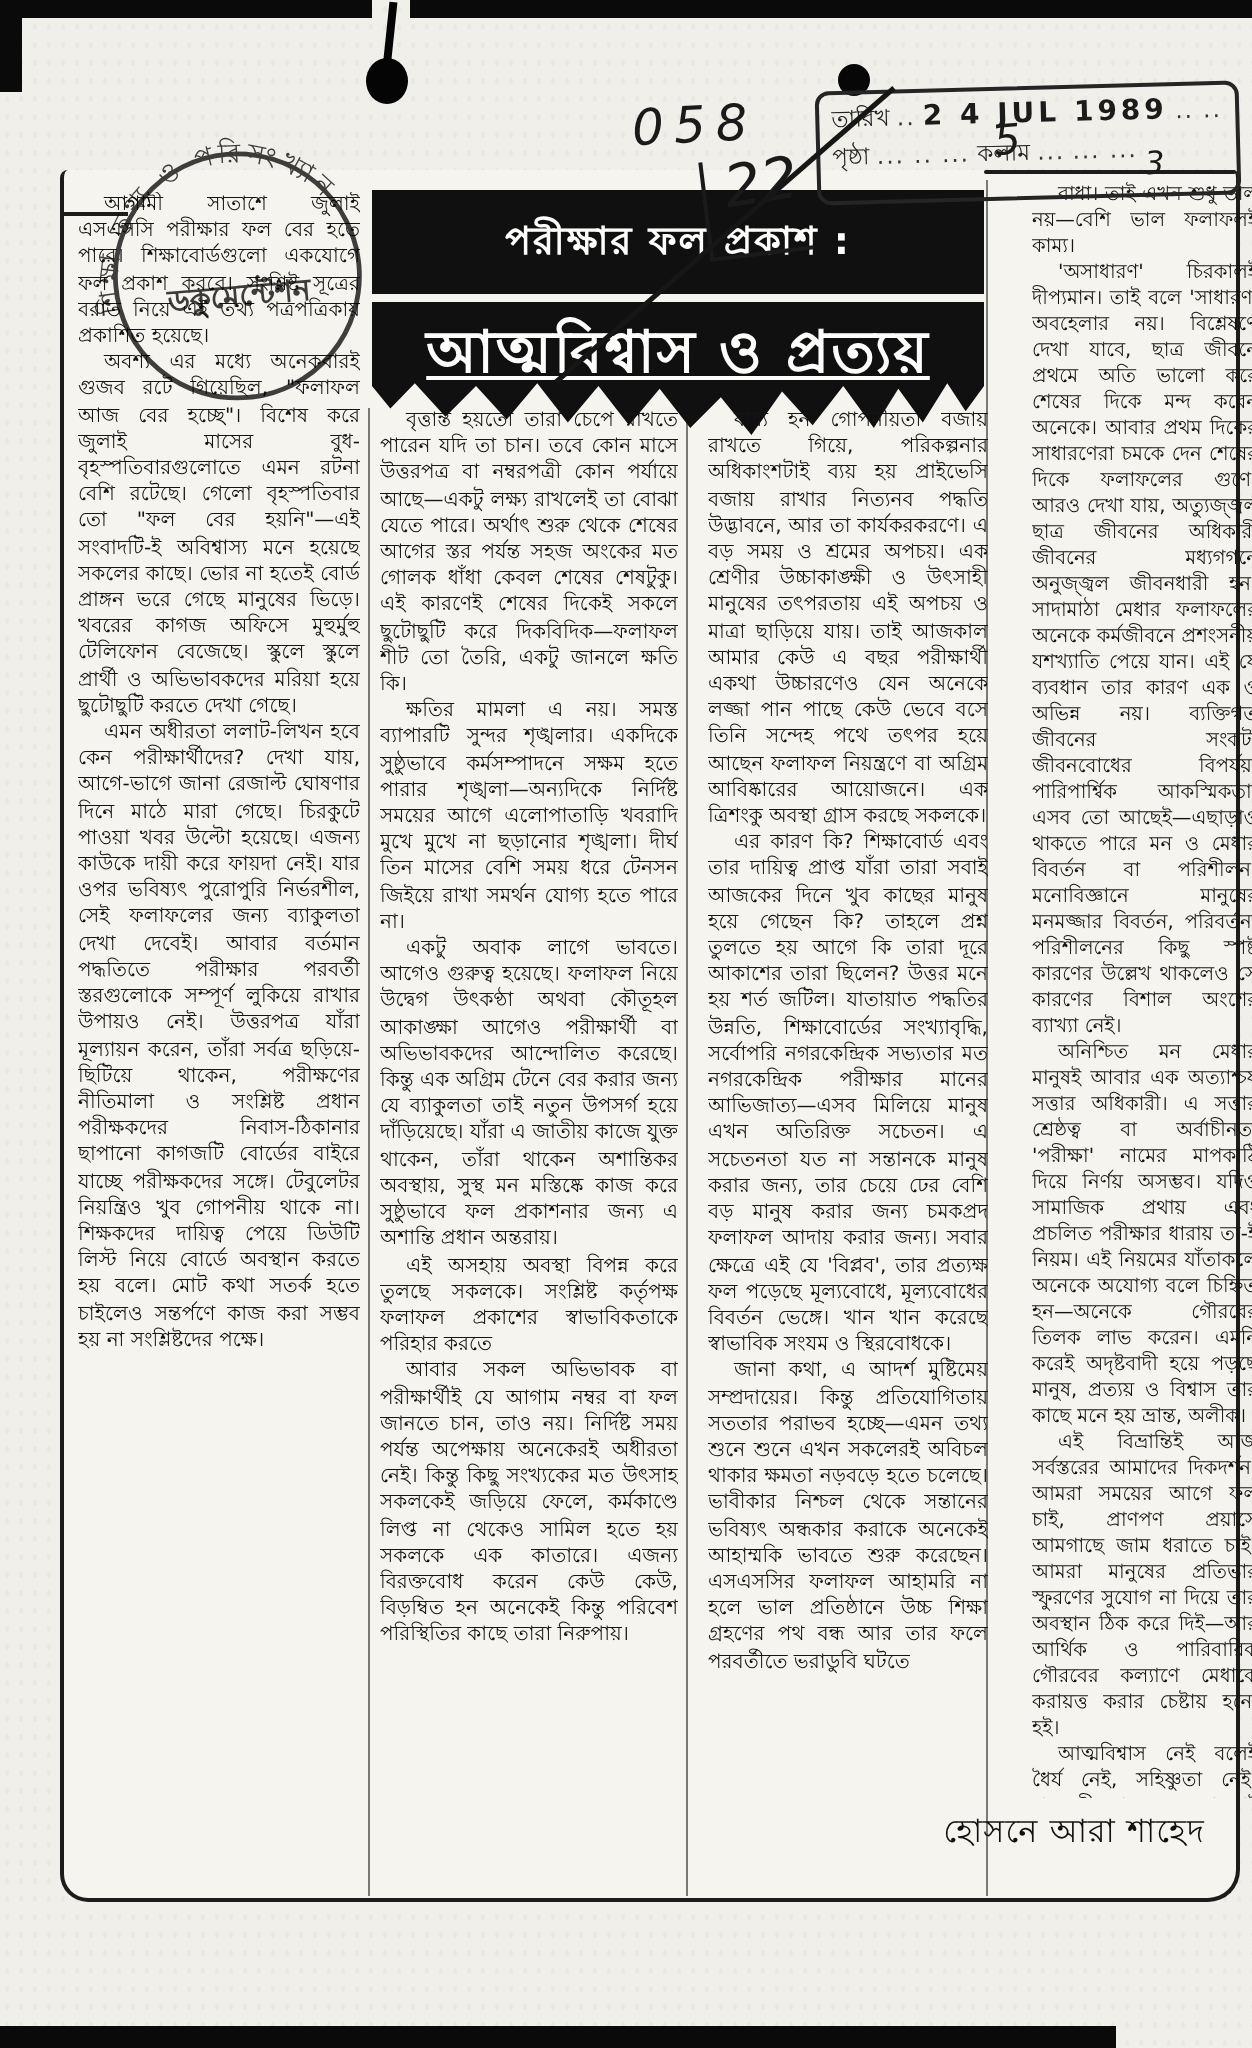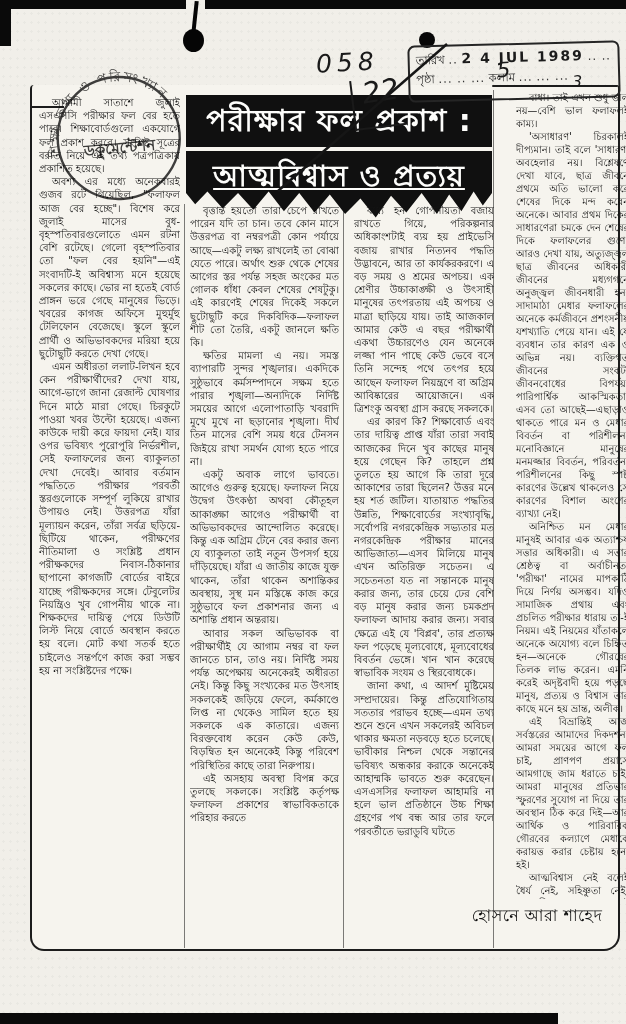--- a/index.html
+++ b/index.html
@@ -34,21 +34,21 @@
 
   
   .vrule{position:absolute;width:1px;background:rgba(20,20,20,.55);}
   .vr1{left:184px;top:204px;height:744px;}
   .vr2{left:343px;top:204px;height:744px;}
   .vr3{left:493px;top:90px;height:858px;}
 
   
   .hl-band{position:absolute;left:186px;width:306px;background:#101010;color:#fdfdfb;
     text-align:center;font-weight:bold;letter-spacing:1px;}
-  .hl1{top:95px;height:52px;line-height:52px;font-size:30px;}
+  .hl1{top:95px;height:52px;line-height:52px;font-size:19px;}
   .hl2{top:151px;height:70px;line-height:50px;font-size:29px;
     clip-path:polygon(0 0,100% 0,100% 60%,97% 78%,94% 58%,90% 86%,86% 62%,82% 90%,77% 60%,72% 88%,67% 64%,62% 95%,57% 68%,52% 90%,47% 62%,42% 88%,37% 60%,32% 86%,27% 58%,22% 84%,17% 60%,12% 82%,7% 58%,3% 76%,0 60%);text-decoration:underline;}
 
   
   .col{position:absolute;overflow:hidden;text-align:justify;
     font-size:10px;line-height:13.2px;color:#141414;}
   .col p{margin:0;text-indent:13px;}
   .c1{left:39px;top:96px;width:141px;height:848px;}
   .c2{left:190px;top:204px;width:149px;height:741px;}
   .c3{left:354px;top:204px;width:140px;height:741px;}
@@ -99,22 +99,22 @@
 
   <div class="col c1">
       <p class="para">আগামী সাতাশে জুলাই এসএসসি পরীক্ষার ফল বের হতে পারে। শিক্ষাবোর্ডগুলো একযোগে ফল প্রকাশ করবে। সংশ্লিষ্ট সূত্রের বরাত নিয়ে এই তথ্য পত্রপত্রিকায় প্রকাশিত হয়েছে।</p>
       <p class="para">অবশ্য এর মধ্যে অনেকবারই গুজব রটে গিয়েছিল, "ফলাফল আজ বের হচ্ছে"। বিশেষ করে জুলাই মাসের বুধ-বৃহস্পতিবারগুলোতে এমন রটনা বেশি রটেছে। গেলো বৃহস্পতিবার তো "ফল বের হয়নি"—এই সংবাদটি-ই অবিশ্বাস্য মনে হয়েছে সকলের কাছে। ভোর না হতেই বোর্ড প্রাঙ্গন ভরে গেছে মানুষের ভিড়ে। খবরের কাগজ অফিসে মুহুর্মুহু টেলিফোন বেজেছে। স্কুলে স্কুলে প্রার্থী ও অভিভাবকদের মরিয়া হয়ে ছুটোছুটি করতে দেখা গেছে।</p>
       <p class="para">এমন অধীরতা ললাট-লিখন হবে কেন পরীক্ষার্থীদের? দেখা যায়, আগে-ভাগে জানা রেজাল্ট ঘোষণার দিনে মাঠে মারা গেছে। চিরকুটে পাওয়া খবর উল্টো হয়েছে। এজন্য কাউকে দায়ী করে ফায়দা নেই। যার ওপর ভবিষ্যৎ পুরোপুরি নির্ভরশীল, সেই ফলাফলের জন্য ব্যাকুলতা দেখা দেবেই। আবার বর্তমান পদ্ধতিতে পরীক্ষার পরবর্তী স্তরগুলোকে সম্পূর্ণ লুকিয়ে রাখার উপায়ও নেই। উত্তরপত্র যাঁরা মূল্যায়ন করেন, তাঁরা সর্বত্র ছড়িয়ে-ছিটিয়ে থাকেন, পরীক্ষণের নীতিমালা ও সংশ্লিষ্ট প্রধান পরীক্ষকদের নিবাস-ঠিকানার ছাপানো কাগজটি বোর্ডের বাইরে যাচ্ছে পরীক্ষকদের সঙ্গে। টেবুলেটর নিয়ন্ত্রিও খুব গোপনীয় থাকে না। শিক্ষকদের দায়িত্ব পেয়ে ডিউটি লিস্ট নিয়ে বোর্ডে অবস্থান করতে হয় বলে। মোট কথা সতর্ক হতে চাইলেও সন্তর্পণে কাজ করা সম্ভব হয় না সংশ্লিষ্টদের পক্ষে।</p>
     </div>
   <div class="col c2">
       <p class="para">বৃত্তান্ত হয়তো তারা চেপে রাখতে পারেন যদি তা চান। তবে কোন মাসে উত্তরপত্র বা নম্বরপত্রী কোন পর্যায়ে আছে—একটু লক্ষ্য রাখলেই তা বোঝা যেতে পারে। অর্থাৎ শুরু থেকে শেষের আগের স্তর পর্যন্ত সহজ অংকের মত গোলক ধাঁধা কেবল শেষের শেষটুকু। এই কারণেই শেষের দিকেই সকলে ছুটোছুটি করে দিকবিদিক—ফলাফল শীট তো তৈরি, একটু জানলে ক্ষতি কি।</p>
       <p class="para">ক্ষতির মামলা এ নয়। সমস্ত ব্যাপারটি সুন্দর শৃঙ্খলার। একদিকে সুষ্ঠুভাবে কর্মসম্পাদনে সক্ষম হতে পারার শৃঙ্খলা—অন্যদিকে নির্দিষ্ট সময়ের আগে এলোপাতাড়ি খবরাদি মুখে মুখে না ছড়ানোর শৃঙ্খলা। দীর্ঘ তিন মাসের বেশি সময় ধরে টেনসন জিইয়ে রাখা সমর্থন যোগ্য হতে পারে না।</p>
       <p class="para">একটু অবাক লাগে ভাবতে। আগেও গুরুত্ব হয়েছে। ফলাফল নিয়ে উদ্বেগ উৎকণ্ঠা অথবা কৌতূহল আকাঙ্ক্ষা আগেও পরীক্ষার্থী বা অভিভাবকদের আন্দোলিত করেছে। কিন্তু এক অগ্রিম টেনে বের করার জন্য যে ব্যাকুলতা তাই নতুন উপসর্গ হয়ে দাঁড়িয়েছে। যাঁরা এ জাতীয় কাজে যুক্ত থাকেন, তাঁরা থাকেন অশান্তিকর অবস্থায়, সুস্থ মন মস্তিষ্কে কাজ করে সুষ্ঠুভাবে ফল প্রকাশনার জন্য এ অশান্তি প্রধান অন্তরায়।</p>
+      <p class="para">এই অসহায় অবস্থা বিপন্ন করে তুলছে সকলকে। সংশ্লিষ্ট কর্তৃপক্ষ ফলাফল প্রকাশের স্বাভাবিকতাকে পরিহার করতে</p>
       <p class="para">আবার সকল অভিভাবক বা পরীক্ষার্থীই যে আগাম নম্বর বা ফল জানতে চান, তাও নয়। নির্দিষ্ট সময় পর্যন্ত অপেক্ষায় অনেকেরই অধীরতা নেই। কিন্তু কিছু সংখ্যকের মত উৎসাহ সকলকেই জড়িয়ে ফেলে, কর্মকাণ্ডে লিপ্ত না থেকেও সামিল হতে হয় সকলকে এক কাতারে। এজন্য বিরক্তবোধ করেন কেউ কেউ, বিড়ম্বিত হন অনেকেই কিন্তু পরিবেশ পরিস্থিতির কাছে তারা নিরুপায়।</p>
-      <p class="para">এই অসহায় অবস্থা বিপন্ন করে তুলছে সকলকে। সংশ্লিষ্ট কর্তৃপক্ষ ফলাফল প্রকাশের স্বাভাবিকতাকে পরিহার করতে</p>
     </div>
   <div class="col c3">
       <p class="para">বাধ্য হন গোপনীয়তা বজায় রাখতে গিয়ে, পরিকল্পনার অধিকাংশটাই ব্যয় হয় প্রাইভেসি বজায় রাখার নিত্যনব পদ্ধতি উদ্ভাবনে, আর তা কার্যকরকরণে। এ বড় সময় ও শ্রমের অপচয়। এক শ্রেণীর উচ্চাকাঙ্ক্ষী ও উৎসাহী মানুষের তৎপরতায় এই অপচয় ও মাত্রা ছাড়িয়ে যায়। তাই আজকাল আমার কেউ এ বছর পরীক্ষার্থী একথা উচ্চারণেও যেন অনেকে লজ্জা পান পাছে কেউ ভেবে বসে তিনি সন্দেহ পথে তৎপর হয়ে আছেন ফলাফল নিয়ন্ত্রণে বা অগ্রিম আবিষ্কারের আয়োজনে। এক ত্রিশংকু অবস্থা গ্রাস করছে সকলকে।</p>
       <p class="para">এর কারণ কি? শিক্ষাবোর্ড এবং তার দায়িত্ব প্রাপ্ত যাঁরা তারা সবাই আজকের দিনে খুব কাছের মানুষ হয়ে গেছেন কি? তাহলে প্রশ্ন তুলতে হয় আগে কি তারা দূরে আকাশের তারা ছিলেন? উত্তর মনে হয় শর্ত জটিল। যাতায়াত পদ্ধতির উন্নতি, শিক্ষাবোর্ডের সংখ্যাবৃদ্ধি, সর্বোপরি নগরকেন্দ্রিক সভ্যতার মত নগরকেন্দ্রিক পরীক্ষার মানের আভিজাত্য—এসব মিলিয়ে মানুষ এখন অতিরিক্ত সচেতন। এ সচেতনতা যত না সন্তানকে মানুষ করার জন্য, তার চেয়ে ঢের বেশি বড় মানুষ করার জন্য চমকপ্রদ ফলাফল আদায় করার জন্য। সবার ক্ষেত্রে এই যে 'বিপ্লব', তার প্রত্যক্ষ ফল পড়েছে মূল্যবোধে, মূল্যবোধের বিবর্তন ভেঙ্গে। খান খান করেছে স্বাভাবিক সংযম ও স্থিরবোধকে।</p>
       <p class="para">জানা কথা, এ আদর্শ মুষ্টিমেয় সম্প্রদায়ের। কিন্তু প্রতিযোগিতায় সততার পরাভব হচ্ছে—এমন তথ্য শুনে শুনে এখন সকলেরই অবিচল থাকার ক্ষমতা নড়বড়ে হতে চলেছে। ভাবীকার নিশ্চল থেকে সন্তানের ভবিষ্যৎ অন্ধকার করাকে অনেকেই আহাম্মকি ভাবতে শুরু করেছেন। এসএসসির ফলাফল আহামরি না হলে ভাল প্রতিষ্ঠানে উচ্চ শিক্ষা গ্রহণের পথ বন্ধ আর তার ফলে পরবর্তীতে ভরাডুবি ঘটতে</p>
     </div>
   <div class="col c4">
       <p class="para">বাধা। তাই এখন শুধু ভাল নয়—বেশি ভাল ফলাফলই কাম্য।</p>
       <p class="para">'অসাধারণ' চিরকালই দীপ্যমান। তাই বলে 'সাধারণ' অবহেলার নয়। বিশ্লেষণে দেখা যাবে, ছাত্র জীবনে প্রথমে অতি ভালো করে শেষের দিকে মন্দ করেন অনেকে। আবার প্রথম দিকের সাধারণেরা চমকে দেন শেষের দিকে ফলাফলের গুণে। আরও দেখা যায়, অত্যুজ্জ্বল ছাত্র জীবনের অধিকারী জীবনের মধ্যগগনে অনুজ্জ্বল জীবনধারী হন। সাদামাঠা মেধার ফলাফলের অনেকে কর্মজীবনে প্রশংসনীয় যশখ্যাতি পেয়ে যান। এই যে ব্যবধান তার কারণ এক ও অভিন্ন নয়। ব্যক্তিগত জীবনের সংকট, জীবনবোধের বিপর্যয়, পারিপার্শ্বিক আকস্মিকতা, এসব তো আছেই—এছাড়াও থাকতে পারে মন ও মেধার বিবর্তন বা পরিশীলন। মনোবিজ্ঞানে মানুষের মনমজ্জার বিবর্তন, পরিবর্তন, পরিশীলনের কিছু স্পষ্ট কারণের উল্লেখ থাকলেও সে কারণের বিশাল অংশের ব্যাখ্যা নেই।</p>
       <p class="para">অনিশ্চিত মন মেধার মানুষই আবার এক অত্যাশ্চর্য সত্তার অধিকারী। এ সত্তার শ্রেষ্ঠত্ব বা অর্বাচীনতা 'পরীক্ষা' নামের মাপকাঠি দিয়ে নির্ণয় অসম্ভব। যদিও সামাজিক প্রথায় এবং প্রচলিত পরীক্ষার ধারায় তা-ই নিয়ম। এই নিয়মের যাঁতাকলে অনেকে অযোগ্য বলে চিহ্নিত হন—অনেকে গৌরবের তিলক লাভ করেন। এমনি করেই অদৃষ্টবাদী হয়ে পড়ছে মানুষ, প্রত্যয় ও বিশ্বাস তার কাছে মনে হয় ভ্রান্ত, অলীক।</p>

